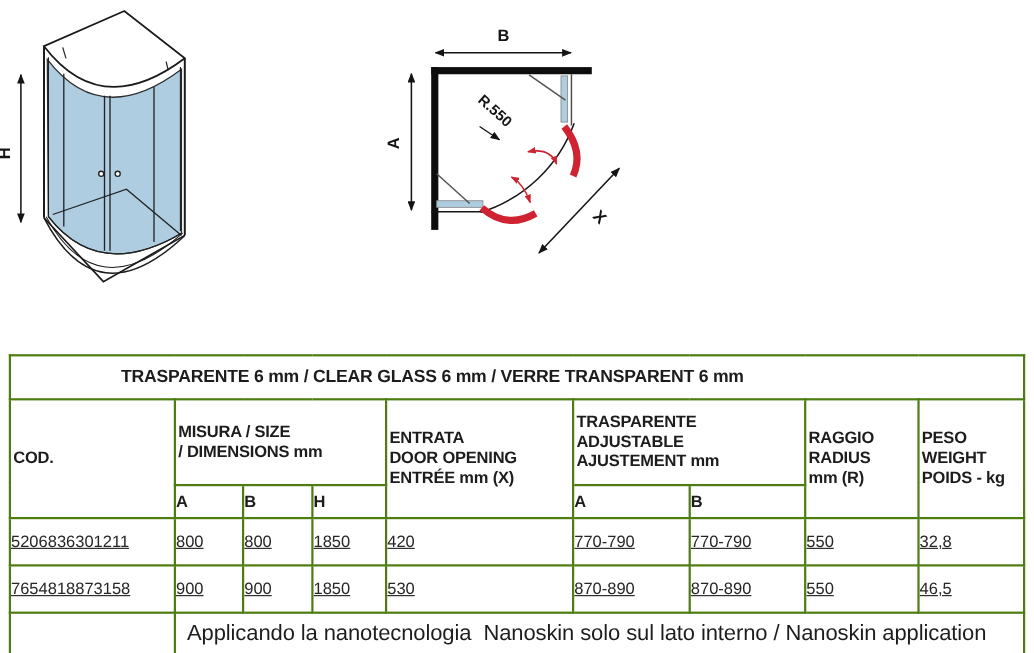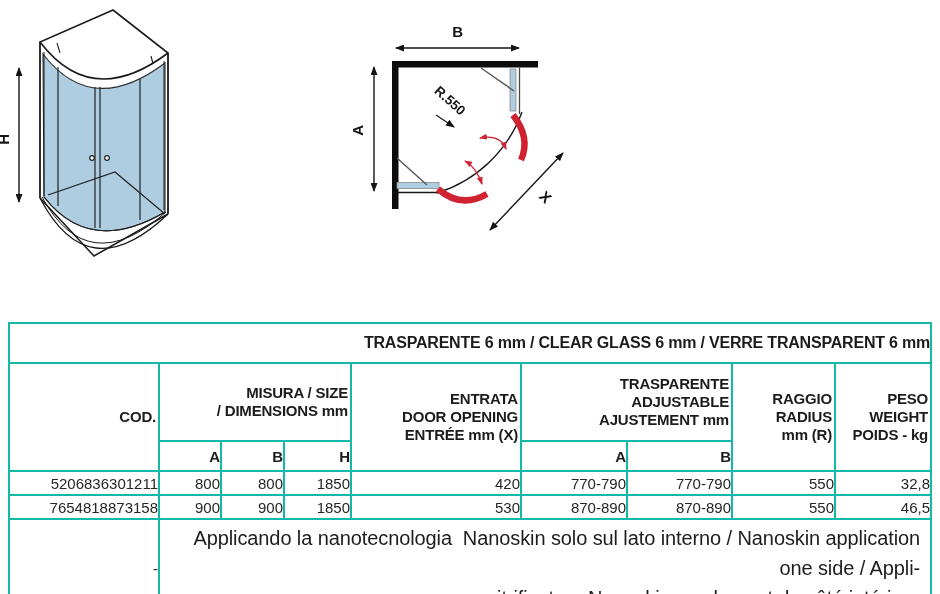--- a/index.html
+++ b/index.html
@@ -17,29 +17,29 @@
   svg text{font-family:"Liberation Sans", sans-serif;fill:#151515;}
   .dim-label{font-size:15px;font-weight:bold;letter-spacing:.5px;}
   .radius-label{font-size:13.5px;font-weight:bold;}
 
   
   table.spec{
     position:absolute;left:8px;top:322px;
     border-collapse:collapse;table-layout:fixed;width:924px;
   }
   table.spec th, table.spec td{
-    border:2px solid #14b8a6;
-    text-align:right;vertical-align:middle;
+    border:2px solid #4d7c0f;
+    text-align:left;vertical-align:middle;
     font-family:"Liberation Sans", sans-serif;
     overflow:hidden;
   }
   .row-title{height:40px;}
   .row-head1{height:78px;}
   .row-head2{height:30px;}
-  .row-data{height:24px;}
+  .row-data{height:43px;text-decoration:underline;}
   .row-note{height:48px;}
 
   th.title-cell{
     border-left:none;border-right:none;
     font-size:16px;font-weight:bold;letter-spacing:-0.2px;
     padding-left:100px; 
   }
   th.group{
     font-size:15px;font-weight:bold;line-height:1.22;letter-spacing:-0.2px;
     white-space:pre-line;padding:2px 2px;

